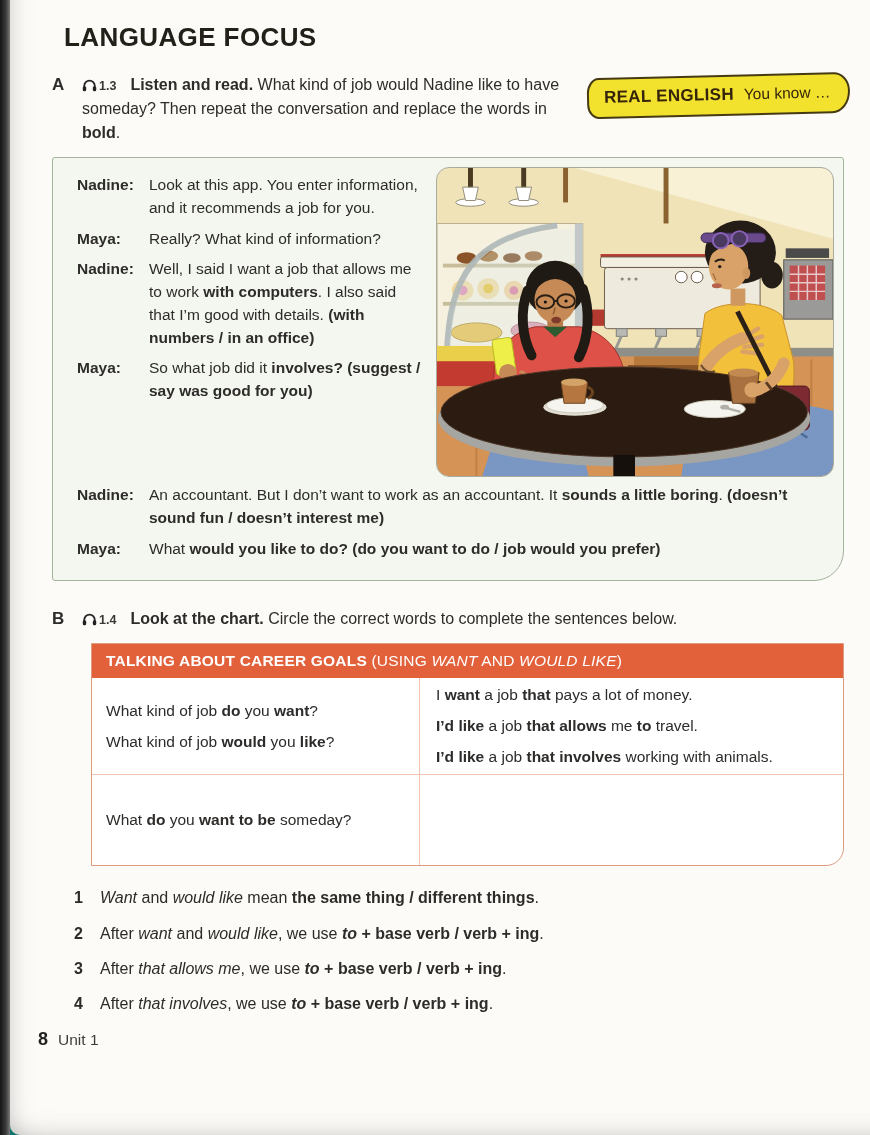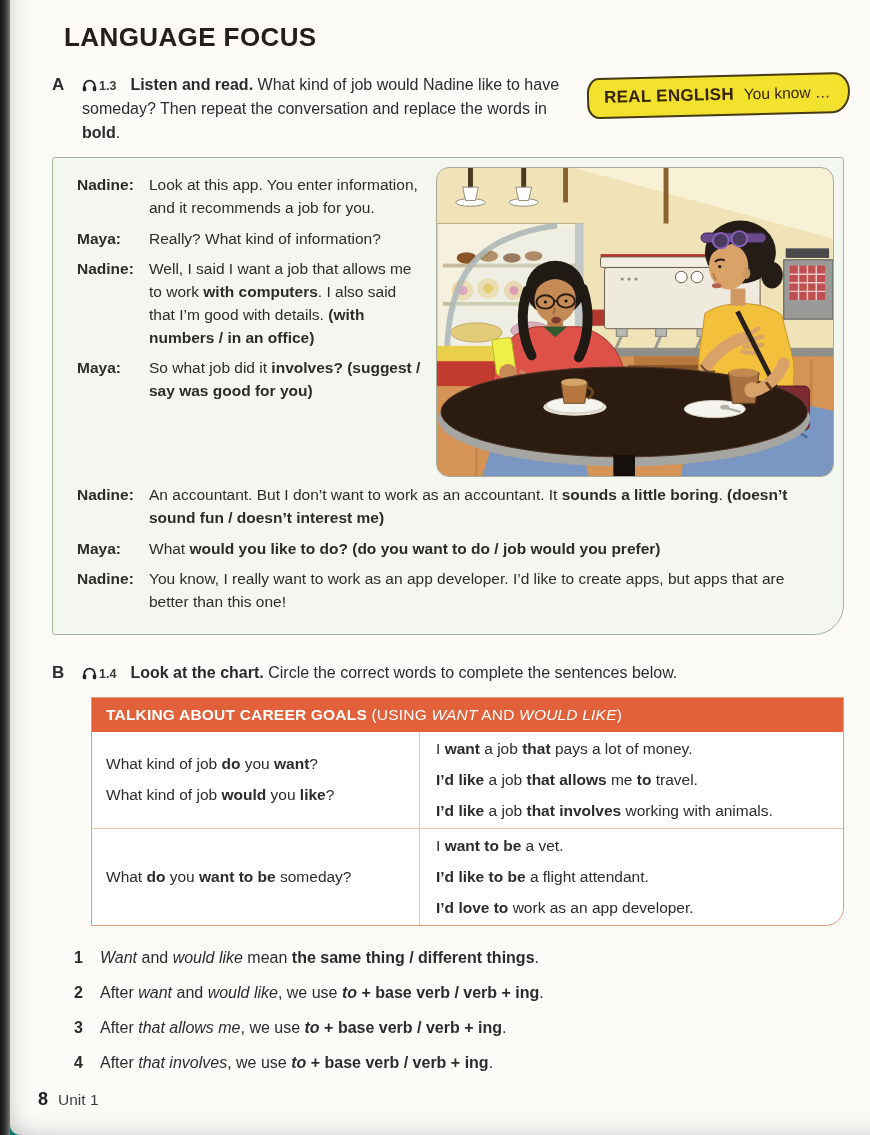--- a/index.html
+++ b/index.html
@@ -232,21 +232,20 @@
           </g>
         </svg>
       </div>
 
       <div class="dlg-line"><span class="speaker">Nadine:</span><span><span>Look at this app. You enter information, and it recommends a job for you.</span></span></div>
       <div class="dlg-line"><span class="speaker">Maya:</span><span><span>Really? What kind of information?</span></span></div>
       <div class="dlg-line"><span class="speaker">Nadine:</span><span><span>Well, I said I want a job that allows me to work </span><span class="sb">with computers</span><span>. I also said that I’m good with details. </span><span class="sb">(with numbers / in an office)</span></span></div>
       <div class="dlg-line"><span class="speaker">Maya:</span><span><span>So what job did it </span><span class="sb">involves?</span><span> </span><span class="sb">(suggest / say was good for you)</span></span></div>
       <div class="dlg-line wide"><span class="speaker">Nadine:</span><span><span>An accountant. But I don’t want to work as an accountant. It </span><span class="sb">sounds a little boring</span><span>. </span><span class="sb">(doesn’t sound fun / doesn’t interest me)</span></span></div>
       <div class="dlg-line wide"><span class="speaker">Maya:</span><span><span>What </span><span class="sb">would you like to do? (do you want to do / job would you prefer)</span></span></div>
-      <div class="dlg-line wide"><span class="speaker">Nadine:</span><span><span>You know, I really want to work as an app developer. I’d like to create apps, but apps that are better than this one!</span></span></div>
     </div>
 
     <div class="sec-row secb">
       <div class="sec-letter">B</div>
       <div class="instr" style="width:auto;flex:1;">
         <span class="audio"><svg class="hp-icon" width="15" height="13" viewBox="0 0 20 17">
               <path d="M3 14 V9 a7 7 0 0 1 14 0 v5" fill="none" stroke="#222" stroke-width="2.4"></path>
               <rect x="1" y="9.5" width="4.6" height="6.5" rx="2" fill="#222"></rect>
               <rect x="14.4" y="9.5" width="4.6" height="6.5" rx="2" fill="#222"></rect>
             </svg><span class="track">1.4</span></span><span><span class="sb">Look at the chart. </span><span>Circle the correct words to complete the sentences below.</span></span>
@@ -263,25 +262,20 @@
         <div class="cell-e">
           <div><span>I </span><span class="sb">want</span><span> a job </span><span class="sb">that</span><span> pays a lot of money.</span></div>
           <div><span class="sb">I’d like</span><span> a job </span><span class="sb">that allows</span><span> me </span><span class="sb">to</span><span> travel.</span></div>
           <div><span class="sb">I’d like</span><span> a job </span><span class="sb">that involves</span><span> working with animals.</span></div>
         </div>
       </div>
       <div class="tbl-row">
         <div class="cell-q">
           <div><span>What </span><span class="sb">do</span><span> you </span><span class="sb">want to be</span><span> someday?</span></div>
         </div>
-        <div class="cell-e">
-          <div><span>I </span><span class="sb">want to be</span><span> a vet.</span></div>
-          <div><span class="sb">I’d like to be</span><span> a flight attendant.</span></div>
-          <div><span class="sb">I’d love to</span><span> work as an app developer.</span></div>
-        </div>
       </div>
     </div>
 
     <div class="exercises">
       <div class="ex">
           <span class="ex-num">1</span>
           <span><span class="si">Want</span><span> and </span><span class="si">would like</span><span> mean </span><span class="sb">the same thing / different things</span><span>.</span></span>
         </div>
       <div class="ex">
           <span class="ex-num">2</span>

